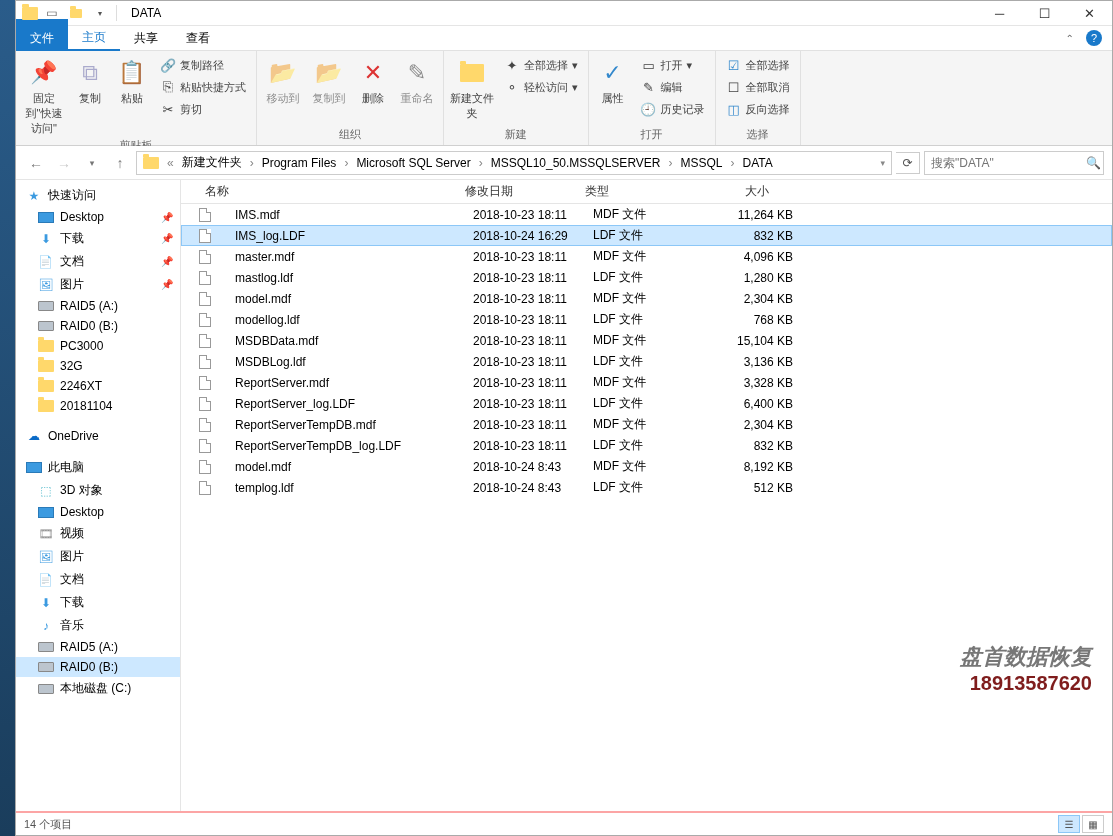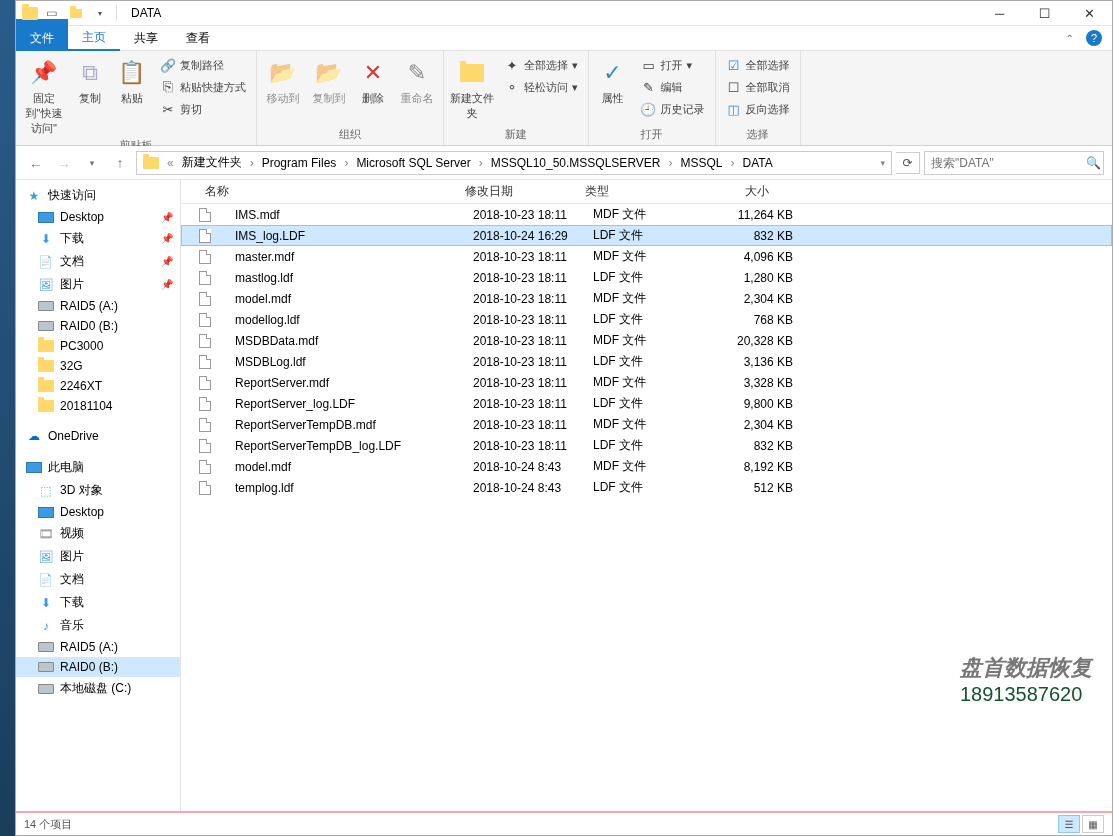--- a/index.html
+++ b/index.html
@@ -67,23 +67,23 @@
 .col { padding: 0 8px; font-family: Liberation Mono, monospace; }
 .col-name { width: 260px; margin-left: 16px; }
 .col-date { width: 120px; }
 .col-type { width: 110px; }
 .col-size { width: 90px; text-align: right; }
 .row { display: flex; align-items: center; height: 21px; padding-left: 16px; }
 .row.sel { background: #cde8ff; border: 1px solid #8cc7f7; padding-left: 15px; }
 .row .icon { width: 16px; height: 16px; margin-right: 6px; display: flex; align-items: center; justify-content: center; }
 .file-icon { width: 12px; height: 14px; border: 1px solid #999; background: #fff; position: relative; }
 .file-icon::after { content: ""; position: absolute; top: -1px; right: -1px; width: 4px; height: 4px; background: #fff; border-left: 1px solid #999; border-bottom: 1px solid #999; }
-.watermark { position: absolute; right: 20px; bottom: 105px; text-align: left; pointer-events: none; margin-top: 13px; }
+.watermark { position: absolute; right: 20px; bottom: 116px; text-align: right; pointer-events: none; margin-top: 13px; }
 .watermark .line1 { font-size: 22px; font-weight: bold; color: #777; font-style: italic; }
-.watermark .line2 { font-size: 20px; font-weight: normal; color: #14532d; }
+.watermark .line2 { font-size: 20px; font-weight: bold; color: #7f1d1d; }
 
 
 .statusbar { height: 24px; border-top: 2px solid #fca5a5; display: flex; align-items: center; font-size: 11px; padding: 0 8px; color: #555; }
 .statusbar .views { margin-left: auto; display: flex; gap: 2px; }
 .statusbar .views div { width: 22px; height: 18px; border: 1px solid #ccc; display: flex; align-items: center; justify-content: center; font-size: 10px; }
 .statusbar .views div.active { background: #cde8ff; border-color: #8cc7f7; }
 
 .folder-ico { width: 16px; height: 12px; background: #ffd86b; border-radius: 1px; position: relative; display: inline-block; }
 .folder-ico::before { content: ""; position: absolute; top: -3px; left: 0; width: 6px; height: 3px; background: #ffd86b; border-radius: 1px 1px 0 0; }
 .drive-ico { width: 16px; height: 10px; background: #bcc5ce; border: 1px solid #888; border-radius: 1px; }
@@ -456,21 +456,21 @@
     <span class="col-type">LDF 文件</span>
     <span class="col-size">768 KB</span>
           </div>
           <div class="row">
             <span class="icon">
               <span class="file-icon"></span>
             </span>
     <span class="col-name" style="width:238px">MSDBData.mdf</span>
     <span class="col-date">2018-10-23 18:11</span>
     <span class="col-type">MDF 文件</span>
-    <span class="col-size">20,328 KB</span>
+    <span class="col-size">15,104 KB</span>
           </div>
           <div class="row">
             <span class="icon">
               <span class="file-icon"></span>
             </span>
     <span class="col-name" style="width:238px">MSDBLog.ldf</span>
     <span class="col-date">2018-10-23 18:11</span>
     <span class="col-type">LDF 文件</span>
     <span class="col-size">3,136 KB</span>
           </div>
@@ -483,21 +483,21 @@
     <span class="col-type">MDF 文件</span>
     <span class="col-size">3,328 KB</span>
           </div>
           <div class="row">
             <span class="icon">
               <span class="file-icon"></span>
             </span>
     <span class="col-name" style="width:238px">ReportServer_log.LDF</span>
     <span class="col-date">2018-10-23 18:11</span>
     <span class="col-type">LDF 文件</span>
-    <span class="col-size">9,800 KB</span>
+    <span class="col-size">6,400 KB</span>
           </div>
           <div class="row">
             <span class="icon">
               <span class="file-icon"></span>
             </span>
     <span class="col-name" style="width:238px">ReportServerTempDB.mdf</span>
     <span class="col-date">2018-10-23 18:11</span>
     <span class="col-type">MDF 文件</span>
     <span class="col-size">2,304 KB</span>
           </div>

